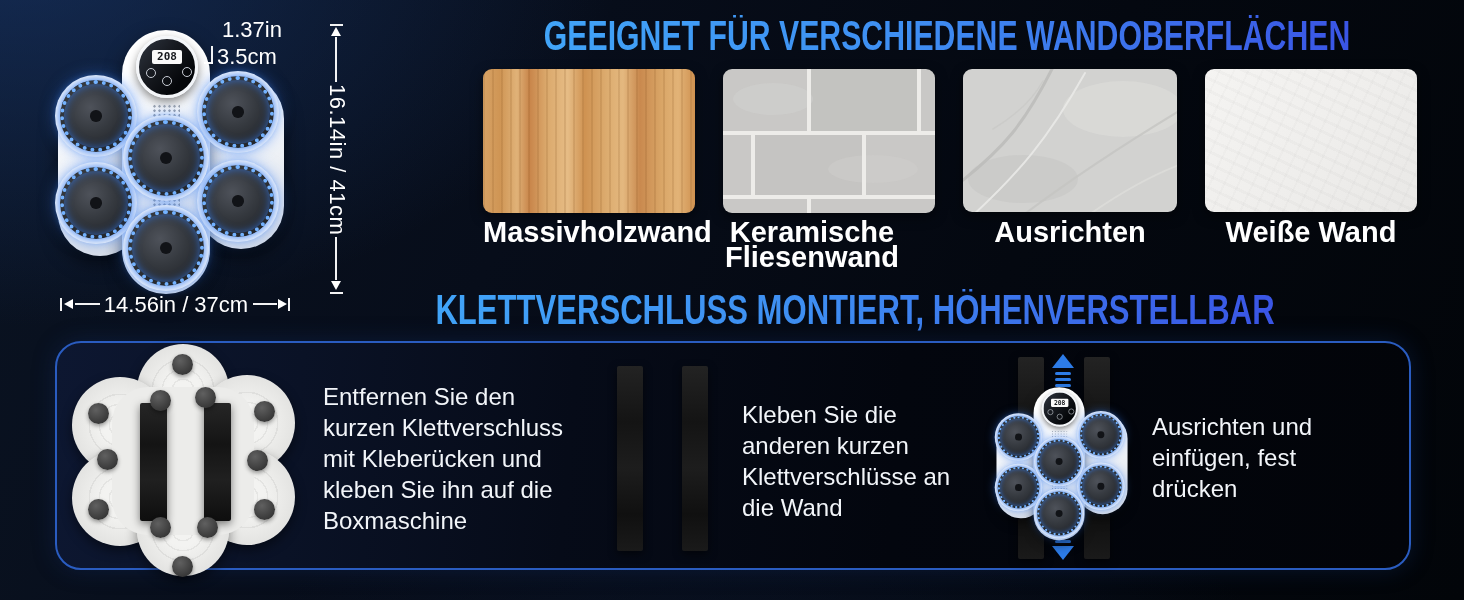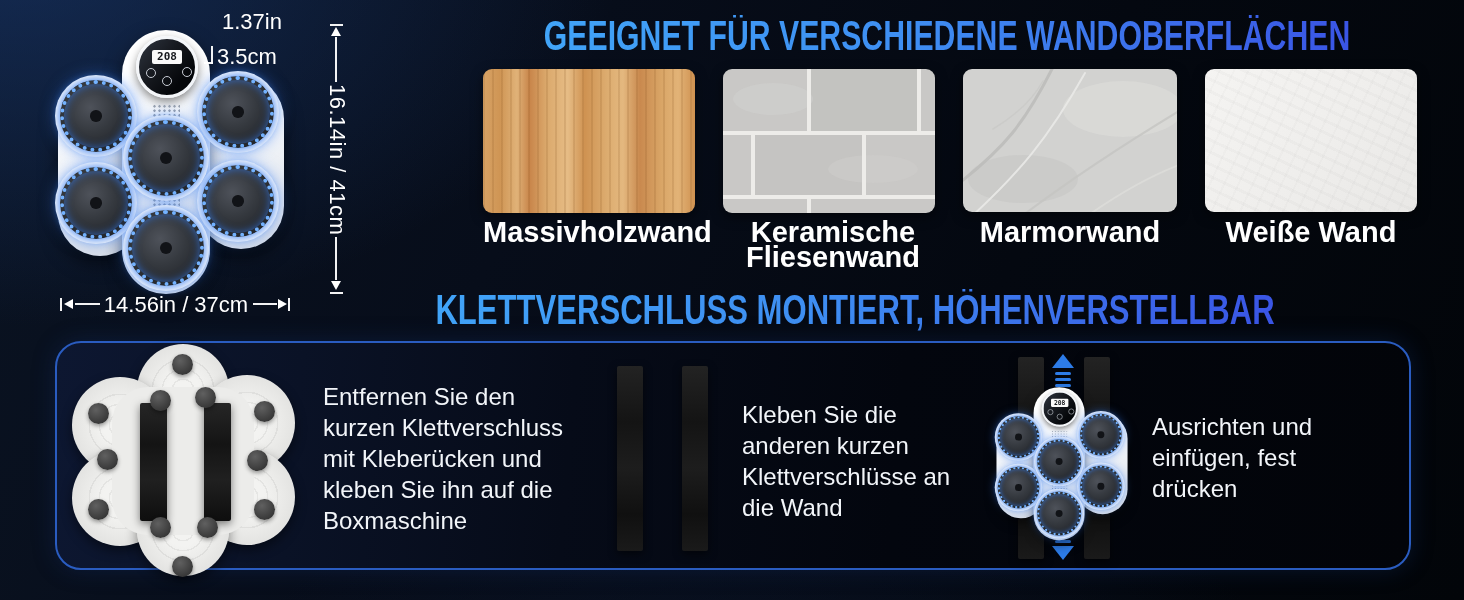--- a/index.html
+++ b/index.html
@@ -124,21 +124,21 @@
   <div class="grille" style="left:100px; top:76px;"></div>
   <div class="grille" style="left:100px; top:170px; height:12px;"></div>
   <div class="pad" style="left:8px;   top:52px;  width:72px; height:72px;"></div>
   <div class="pad" style="left:8px;   top:139px; width:72px; height:72px;"></div>
   <div class="pad" style="left:150px; top:48px;  width:72px; height:72px;"></div>
   <div class="pad" style="left:150px; top:137px; width:72px; height:72px;"></div>
   <div class="pad" style="left:76px;  top:92px;  width:76px; height:76px;"></div>
   <div class="pad" style="left:76px;  top:182px; width:76px; height:76px;"></div>
 </div>
 
-<div class="dim" style="left:222px; top:10px;">1.37in</div>
+<div class="dim" style="left:222px; top:18px;">1.37in</div>
 <div class="dim" style="left:217px; top:45px;">3.5cm</div>
 <div class="dline" style="left:211px; top:46px; width:2px; height:18px;"></div>
 <div class="dline" style="left:204px; top:62px; width:9px; height:2px;"></div>
 
 <div class="dline" style="left:330px; top:24px; width:13px; height:2px;"></div>
 <div class="tri up" style="left:331px; top:27px;"></div>
 <div class="dline" style="left:335px; top:37px; width:2px; height:45px;"></div>
 <div class="vdim" style="left:324px; top:84px;">16.14in / 41cm</div>
 <div class="dline" style="left:335px; top:237px; width:2px; height:43px;"></div>
 <div class="tri down" style="left:331px; top:281px;"></div>
@@ -184,23 +184,23 @@
       <path d="M55,150 C105,112 150,82 216,42" stroke="#c4c4c2" stroke-width="2" opacity=".8"></path>
       <path d="M120,150 C155,125 185,108 216,96" stroke="#dededc" stroke-width="2" opacity=".7"></path>
       <path d="M30,60 C55,45 70,30 80,12" stroke="#c9c9c7" stroke-width="1.5" opacity=".8"></path>
     </g>
   </svg>
 </div>
 
 <div class="swatch tex-white" style="left:1205px; top:69px; width:212px; height:143px;"></div>
 
 <div class="wlabel" style="left:483px; width:212px;">Massivholzwand</div>
-<div class="wlabel" style="left:727px; width:212px;">Keramische
+<div class="wlabel" style="left:706px; width:212px;">Keramische
 Fliesenwand</div>
-<div class="wlabel" style="left:963px; width:214px;">Marmorwand</div>
+<div class="wlabel" style="left:963px; width:214px;">Ausrichten</div>
 <div class="wlabel" style="left:1205px; width:212px;">Weiße Wand</div>
 
 <div class="panel"></div>
 
 <div class="backm">
   <div class="lobe" style="left:63px;  top:-1px;  width:92px; height:92px;"></div>
   <div class="lobe" style="left:-2px;  top:32px;  width:96px; height:96px;"></div>
   <div class="lobe" style="left:125px; top:30px;  width:96px; height:96px;"></div>
   <div class="lobe" style="left:-2px;  top:105px; width:96px; height:96px;"></div>
   <div class="lobe" style="left:125px; top:104px; width:96px; height:96px;"></div>

